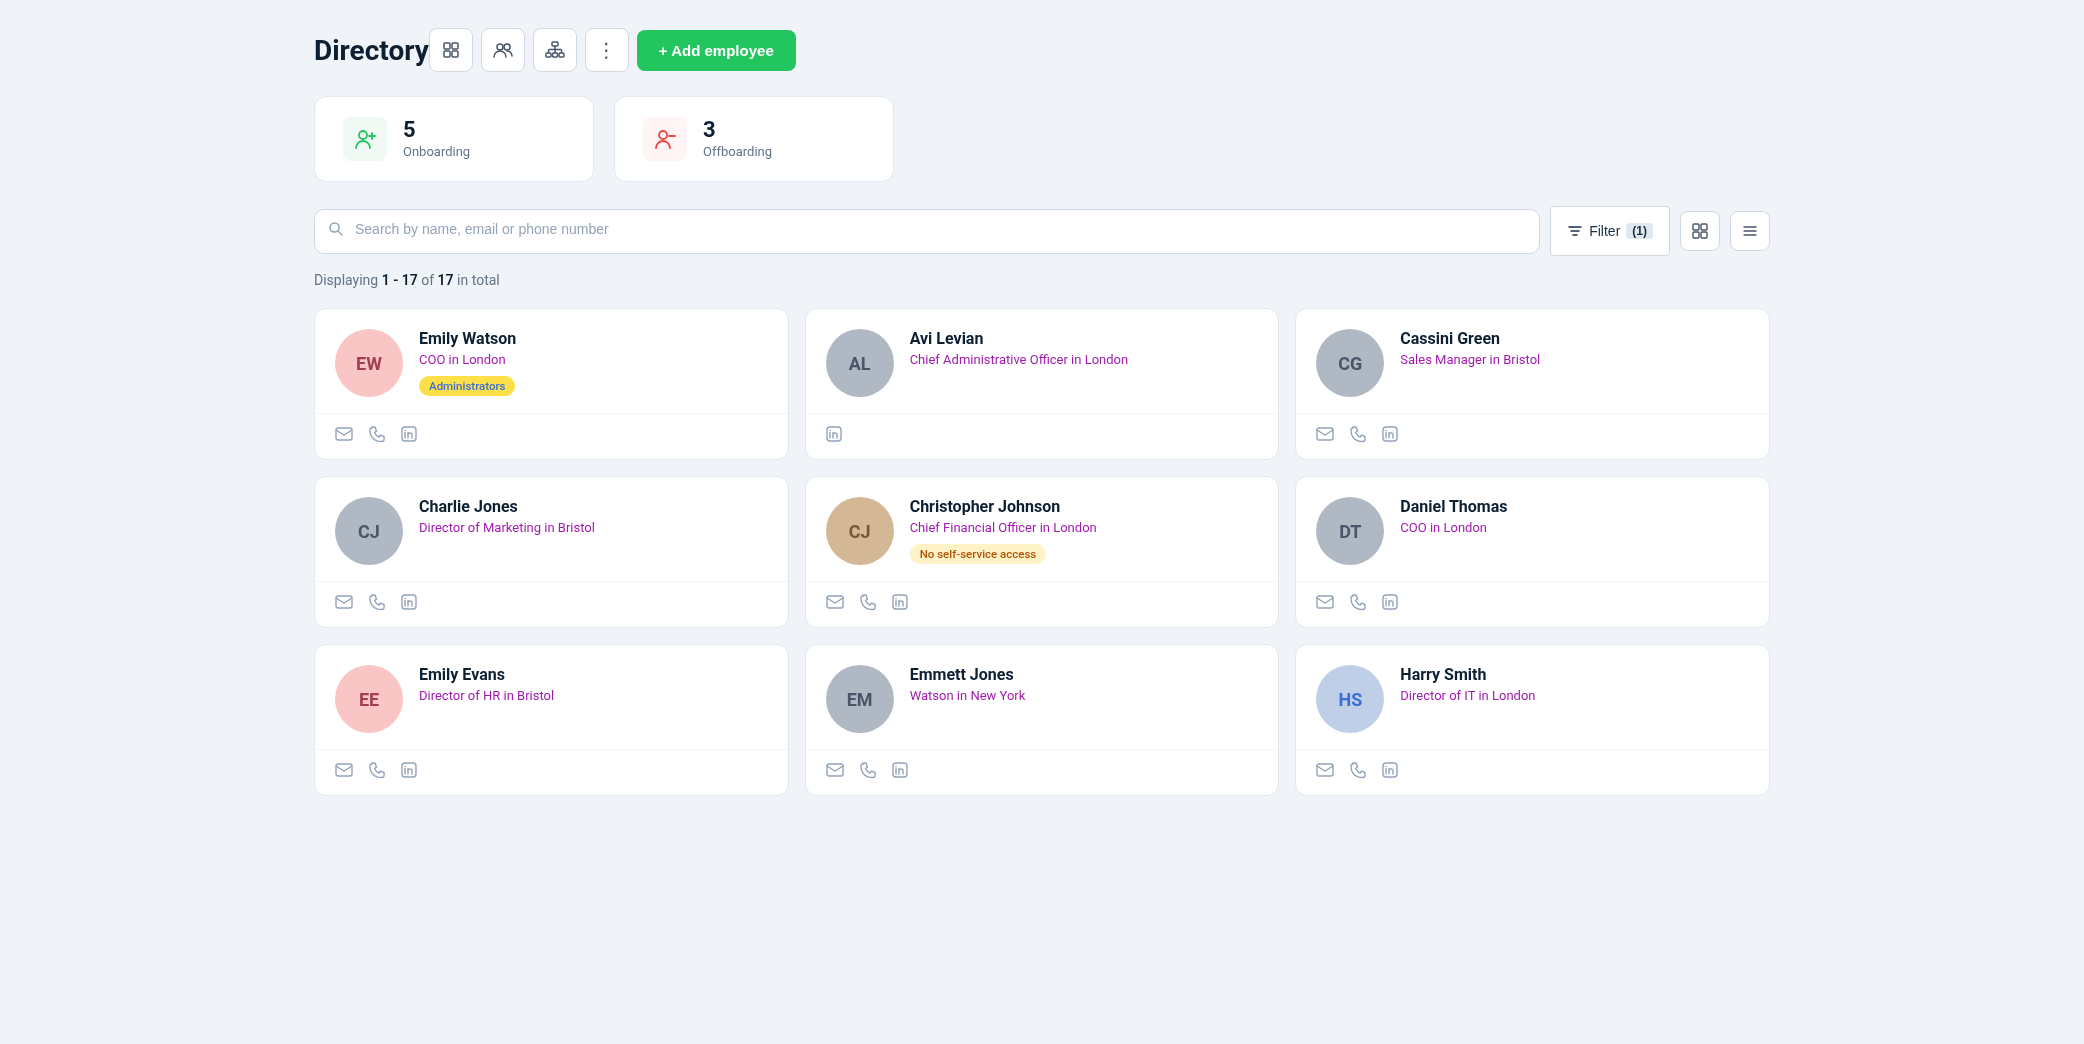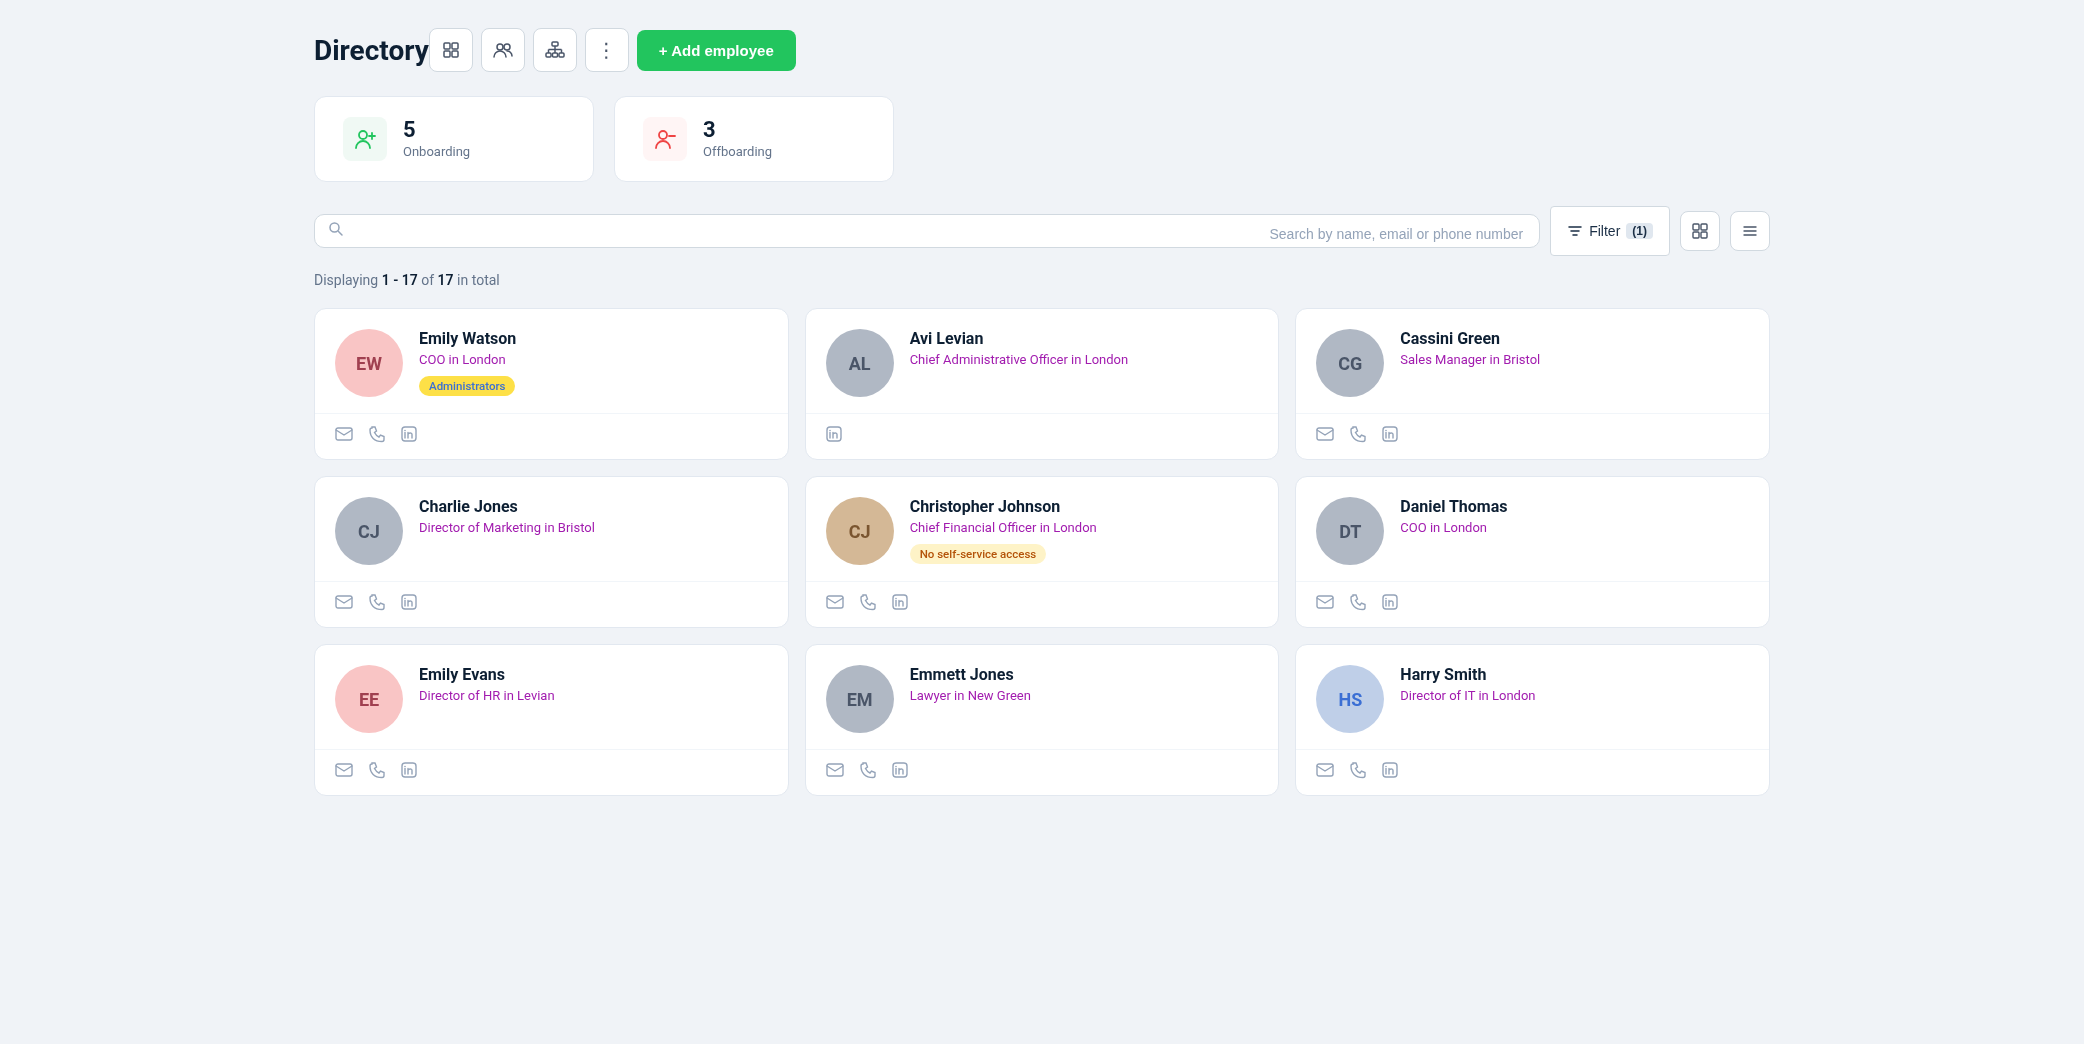--- a/index.html
+++ b/index.html
@@ -110,28 +110,27 @@
     .search-icon-inner {
       position: absolute;
       left: 14px;
       top: 50%;
       transform: translateY(-50%);
       color: #94a3b8;
       font-size: 16px;
     }
     .search-input {
       width: 100%;
-      padding: 11px 16px 5px 40px;
+      padding: 11px 16px 16px 40px;
       border-radius: 10px;
       border: 1.5px solid #d1d9e0;
       background: #fff;
       font-size: 14px;
       color: #1a2e45;
       outline: none;
-      text-align: right;
     }
     .search-input::placeholder { color: #94a3b8; }
     .filter-btn {
       display: flex;
       align-items: center;
       gap: 6px;
       border: 1.5px solid #d1d9e0;
       background: #fff;
       border-radius: 4px;
       padding: 16px 16px;
@@ -546,21 +545,21 @@
   </span>
     </div>
   </div>
       <div class="employee-card">
     <div class="card-top">
       <div class="avatar" style="background:#f9c5c5; color:#a04050; font-size:18px;">
         EE
       </div>
       <div class="card-info">
         <div class="emp-name">Emily Evans</div>
-        <div class="emp-role">Director of HR in Levian</div>
+        <div class="emp-role">Director of HR in Bristol</div>
 
       </div>
     </div>
     <div class="card-actions">
       <span class="action-icon" title="Email">
     <svg width="18" height="14" viewBox="0 0 18 14" fill="none">
       <rect x="1" y="1" width="16" height="12" rx="2" stroke="#94a3b8" stroke-width="1.4"></rect>
       <path d="M1 3l8 5 8-5" stroke="#94a3b8" stroke-width="1.4" stroke-linecap="round"></path>
     </svg>
   </span>
@@ -579,21 +578,21 @@
   </span>
     </div>
   </div>
       <div class="employee-card">
     <div class="card-top">
       <div class="avatar" style="background:#b0b8c4; color:#4a5568; font-size:18px;">
         EM
       </div>
       <div class="card-info">
         <div class="emp-name">Emmett Jones</div>
-        <div class="emp-role">Lawyer in New Green</div>
+        <div class="emp-role">Watson in New York</div>
 
       </div>
     </div>
     <div class="card-actions">
       <span class="action-icon" title="Email">
     <svg width="18" height="14" viewBox="0 0 18 14" fill="none">
       <rect x="1" y="1" width="16" height="12" rx="2" stroke="#94a3b8" stroke-width="1.4"></rect>
       <path d="M1 3l8 5 8-5" stroke="#94a3b8" stroke-width="1.4" stroke-linecap="round"></path>
     </svg>
   </span>

